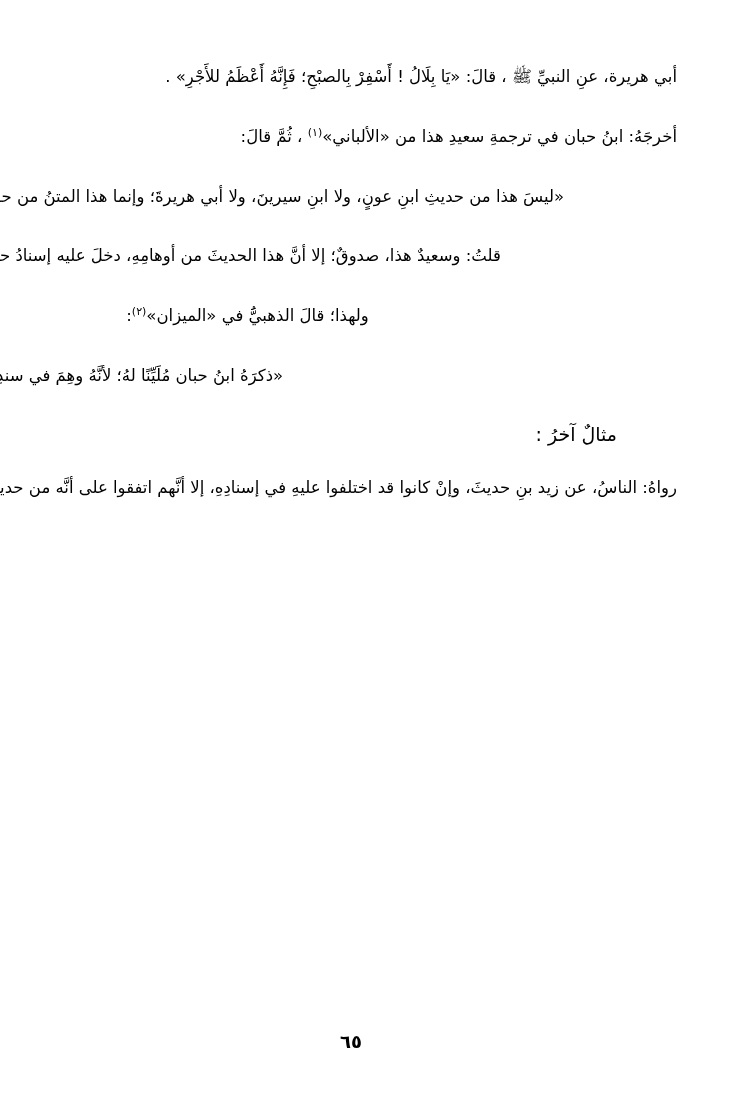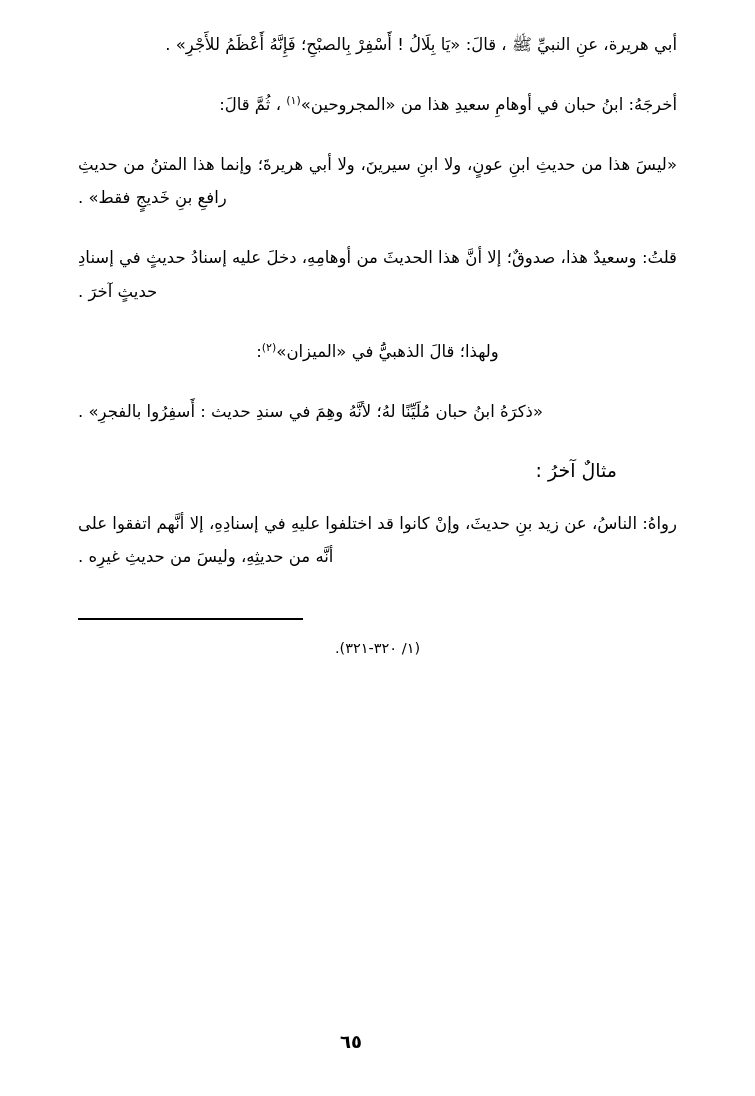--- a/index.html
+++ b/index.html
@@ -14,23 +14,23 @@
     font-family: "DejaVu Sans", "Liberation Sans", sans-serif;
     color: #000000;
     overflow: hidden;
   }
   .page {
     position: absolute;
     top: 0; left: 0;
     width: 755px;
     height: 1096px;
     box-sizing: border-box;
-    padding: 28px 78px 20px 78px;
+    padding: 60px 78px 20px 78px;
     display: flex;
-    flex-direction: column;
+    flex-direction: row;
     border-radius: 31px;
   }
   .body-area {
     flex: 0 0 auto;
   }
   p.para {
     margin: 0 0 26px 0;
     text-align: justify;
     text-align-last: center;
     font-size: 16.5px;
@@ -98,21 +98,21 @@
 </head>
 <body>
 
 <div class="page">
 
   <div class="body-area">
 
     <p class="para justified">أبي هريرة، عنِ النبيِّ ﷺ ، قالَ: «يَا بِلَالُ ! أَسْفِرْ بِالصبْحِ؛ فَإِنَّهُ أَعْظَمُ للأَجْرِ» .</p>
 
     <p class="para justified">
-      <span>أخرجَهُ: ابنُ حبان في أوهامِ سعيدِ هذا من «المجروحين»‏</span><sup class="fn">(١)</sup><span> ، ثُمَّ قالَ:</span>
+      <span>أخرجَهُ: ابنُ حبان في ترجمةِ سعيدِ هذا من «الألباني»‏</span><sup class="fn">(١)</sup><span> ، ثُمَّ قالَ:</span>
     </p>
 
     <p class="para quote">«ليسَ هذا من حديثِ ابنِ عونٍ، ولا ابنِ سيرينَ، ولا أبي هريرةَ؛ وإنما هذا المتنُ من حديثِ رافعِ بنِ خَديجٍ فقط» .</p>
 
     <p class="para quote">قلتُ: وسعيدٌ هذا، صدوقٌ؛ إلا أنَّ هذا الحديثَ من أوهامِهِ، دخلَ عليه إسنادُ حديثٍ في إسنادِ حديثٍ آخرَ .</p>
 
     <p class="para narrow">
       <span>ولهذا؛ قالَ الذهبيُّ في «الميزان»</span><sup class="fn">(٢)</sup><span>:</span>
     </p>
 

